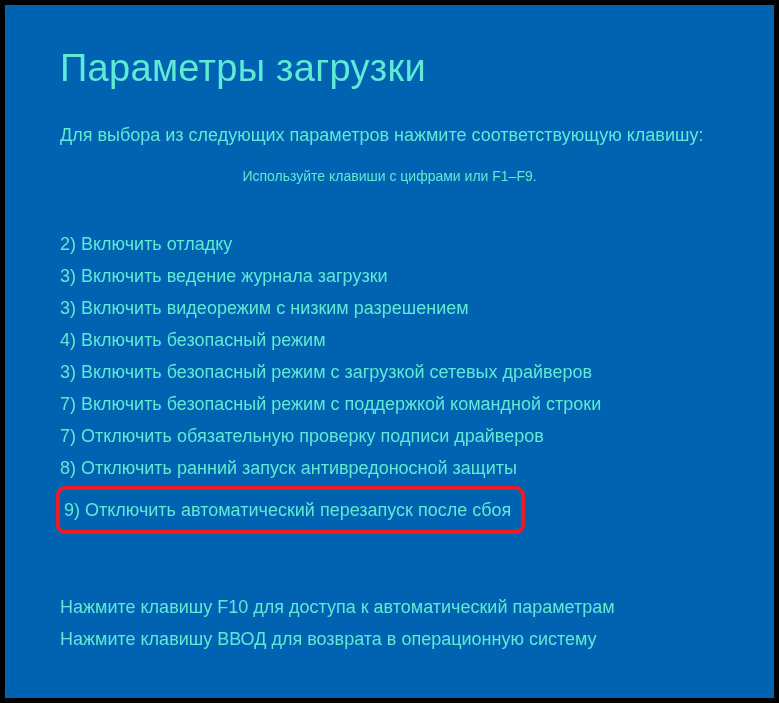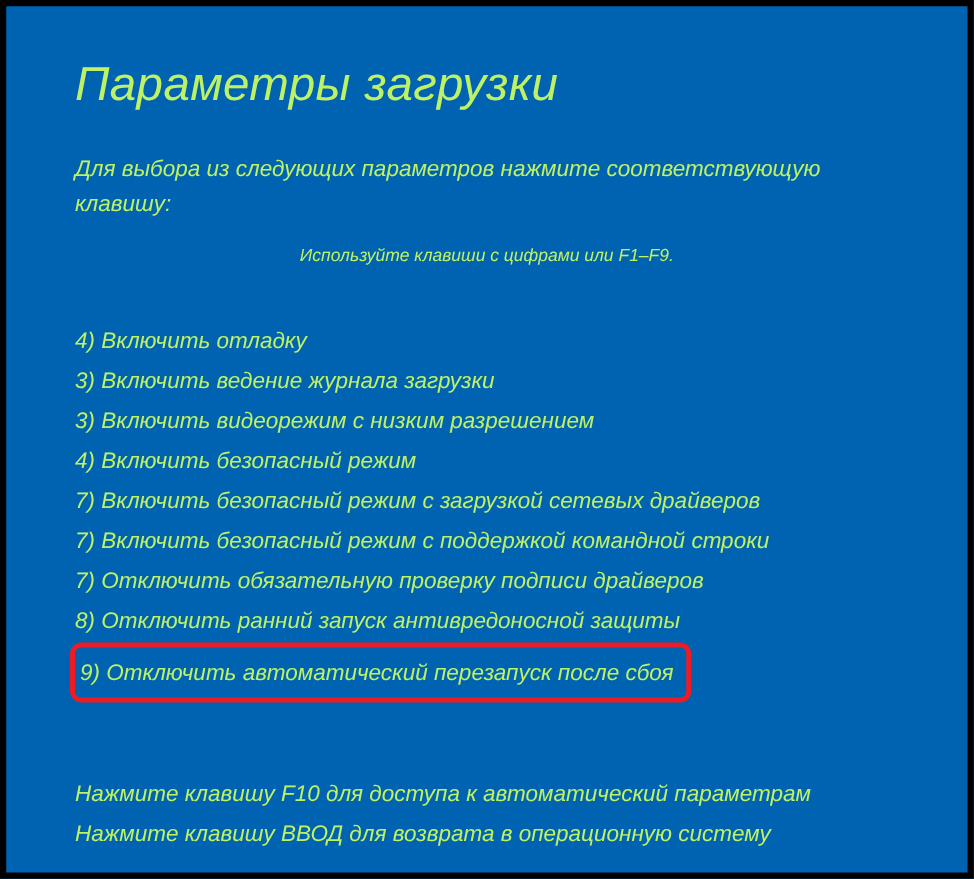--- a/index.html
+++ b/index.html
@@ -13,22 +13,21 @@
       background: #000;
       font-family: 'Segoe UI Light', 'Segoe UI', Arial, sans-serif;
       overflow: hidden;
     }
     .screen {
       background: #0063b1;
       width: 769px;
       height: 693px;
       margin: 5px;
       padding: 42px 55px 30px 55px;
-      color: #bef264;
-      font-style: italic;
+      color: #5eead4;
     }
     .title {
       font-size: 38px;
       font-weight: 300;
       margin-bottom: 32px;
       letter-spacing: 0.3px;
     }
     .instruction {
       font-size: 18px;
       font-weight: 300;
@@ -70,25 +69,25 @@
   </style>
 </head>
 <body>
 
 <div class="screen">
   <h1 class="title">Параметры загрузки</h1>
   <p class="instruction">Для выбора из следующих параметров нажмите соответствующую клавишу:</p>
   <p class="hint">Используйте клавиши с цифрами или F1–F9.</p>
 
   <div class="options">
-    <span class="option-wrap"><span class="option">4) Включить отладку</span></span>
+    <span class="option-wrap"><span class="option">2) Включить отладку</span></span>
     <span class="option-wrap"><span class="option">3) Включить ведение журнала загрузки</span></span>
     <span class="option-wrap"><span class="option">3) Включить видеорежим с низким разрешением</span></span>
     <span class="option-wrap"><span class="option">4) Включить безопасный режим</span></span>
-    <span class="option-wrap"><span class="option">7) Включить безопасный режим с загрузкой сетевых драйверов</span></span>
+    <span class="option-wrap"><span class="option">3) Включить безопасный режим с загрузкой сетевых драйверов</span></span>
     <span class="option-wrap"><span class="option">7) Включить безопасный режим с поддержкой командной строки</span></span>
     <span class="option-wrap"><span class="option">7) Отключить обязательную проверку подписи драйверов</span></span>
     <span class="option-wrap"><span class="option">8) Отключить ранний запуск антивредоносной защиты</span></span>
     <span class="option-wrap"><span class="highlighted"><span class="option">9) Отключить автоматический перезапуск после сбоя</span></span></span>
   </div>
 
   <div class="footer">
     <div>Нажмите клавишу F10 для доступа к автоматический параметрам</div>
     <div>Нажмите клавишу ВВОД для возврата в операционную систему</div>
   </div>

